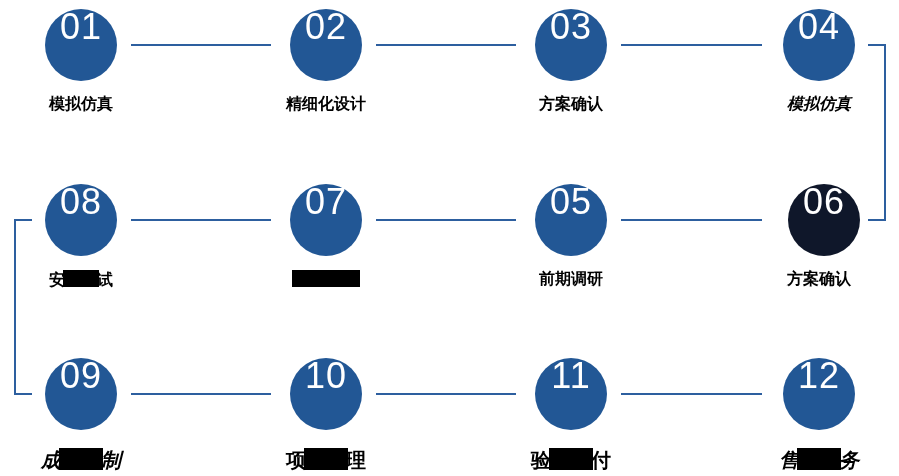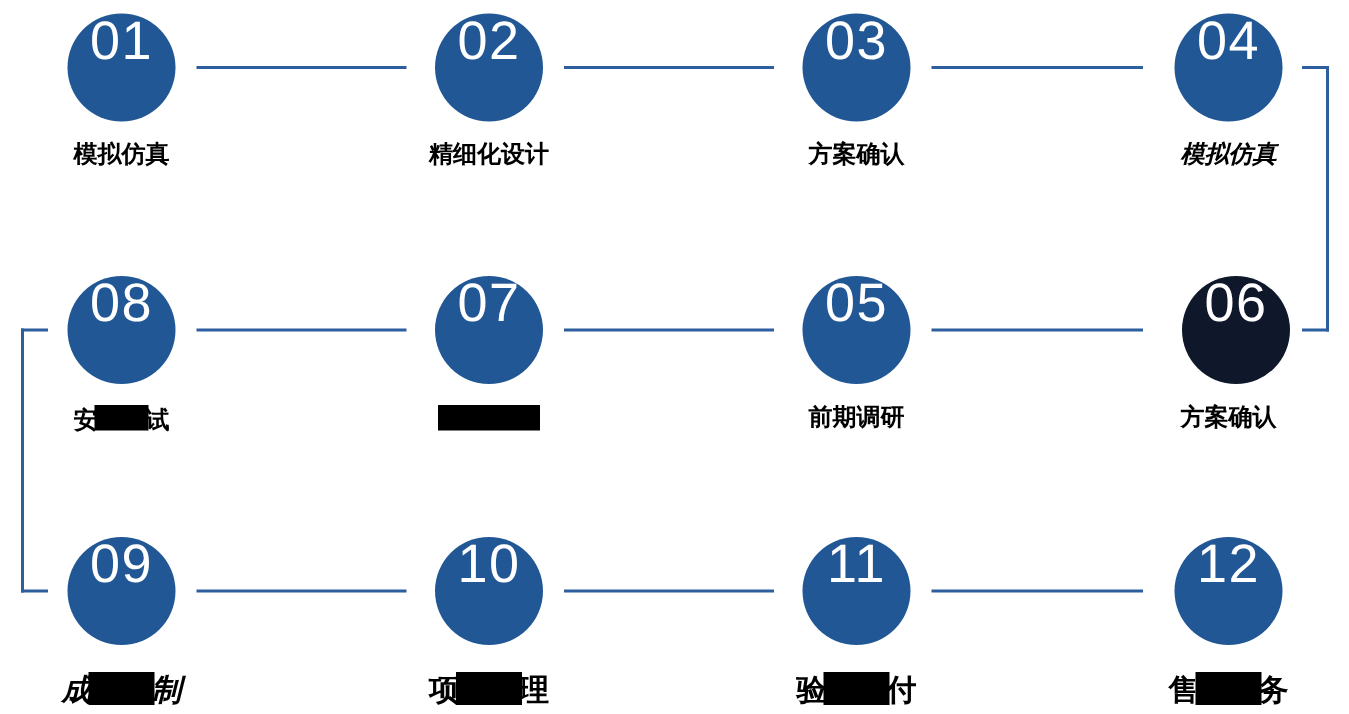--- a/index.html
+++ b/index.html
@@ -90,16 +90,16 @@
         <span class="num" style="color: rgb(255, 255, 255);">10</span>
       </div>
       <div class="label" style="left: 326px; top: 448px; font-size: 20px; color: rgb(0, 0, 0);"><span>项</span><span class="blob" style="width: 40px;"></span><span>理</span></div>
       <div class="node" style="left: 535px; top: 358px; background: rgb(34, 87, 149);">
         <span class="num" style="color: rgb(255, 255, 255);">11</span>
       </div>
       <div class="label" style="left: 571px; top: 448px; font-size: 20px; color: rgb(0, 0, 0);"><span>验</span><span class="blob" style="width: 40px;"></span><span>付</span></div>
       <div class="node" style="left: 783px; top: 358px; background: rgb(34, 87, 149);">
         <span class="num" style="color: rgb(255, 255, 255);">12</span>
       </div>
-      <div class="label" style="left: 819px; top: 448px; font-size: 20px; color: rgb(0, 0, 0);"><span>售</span><span class="blob" style="width: 40px;"></span><span>务</span></div>
+      <div class="label" style="left: 819px; top: 448px; font-size: 20px; color: rgb(0, 0, 0); font-style: italic;"><span>售</span><span class="blob" style="width: 40px;"></span><span>务</span></div>
     </div>
 
 </div>
 
 </body></html>

